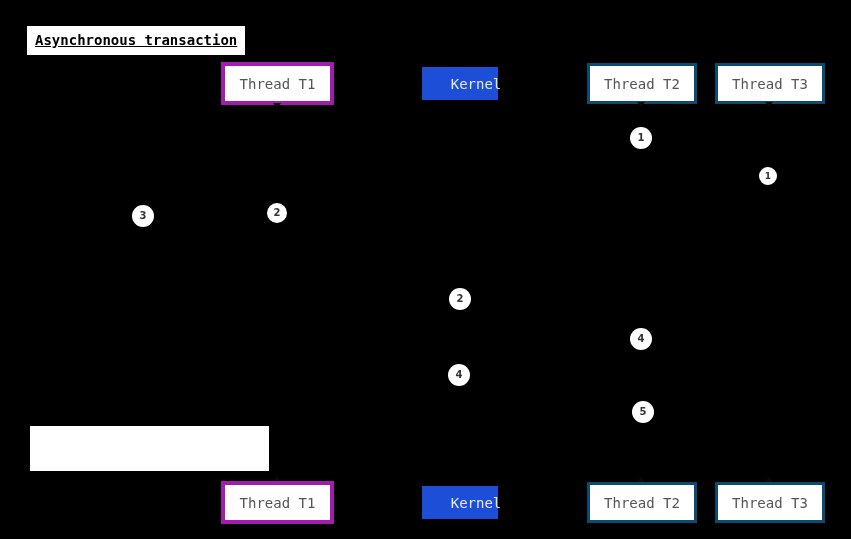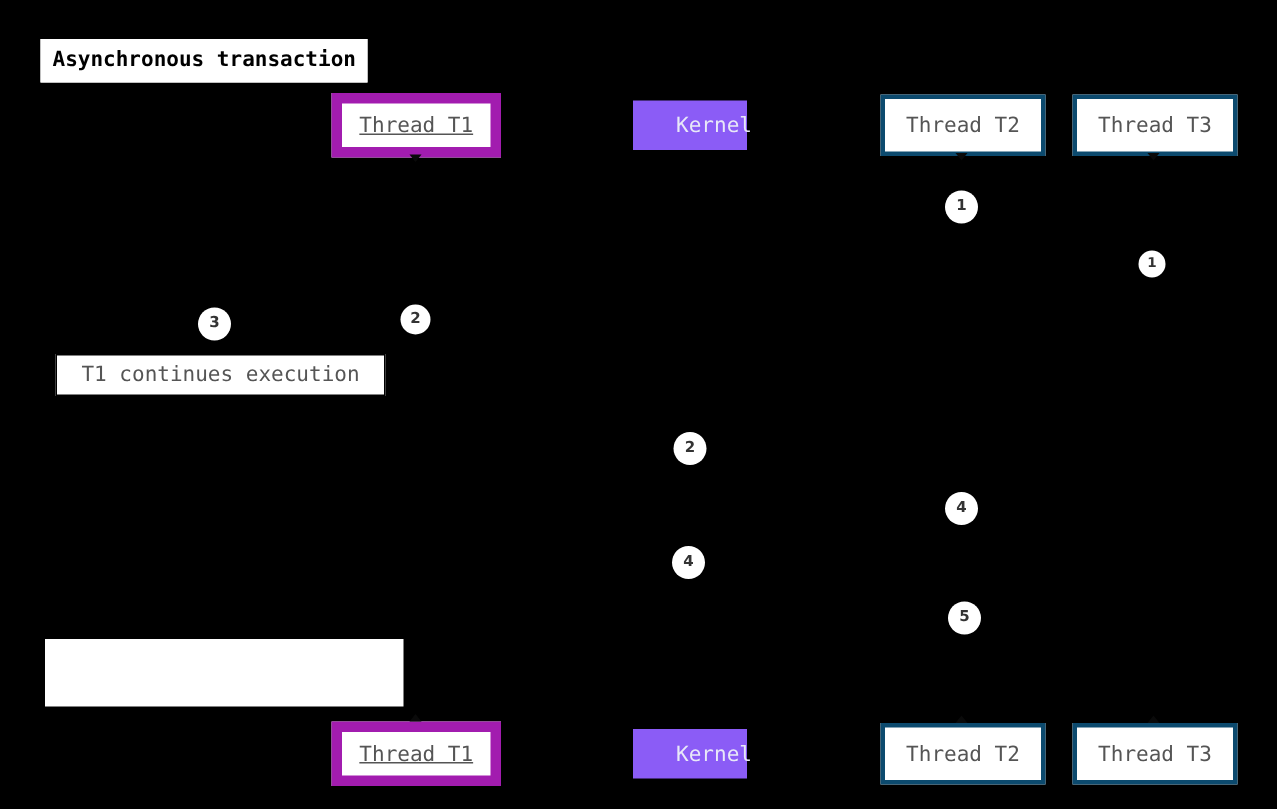--- a/index.html
+++ b/index.html
@@ -21,44 +21,44 @@
     position: absolute;
     background: #ffffff;
     color: #000000;
     font-weight: bold;
     font-size: 14px;
     line-height: 1;
     letter-spacing: 0px;
     padding: 6px 7px 7px 7px;
     white-space: nowrap;
     border: 1px solid #ffffff;
+    text-decoration: underline;
   }
 
   
   .node {
     position: absolute;
     background: #ffffff;
     color: #555555;
     font-size: 14px;
     line-height: 1;
     display: flex;
     align-items: center;
     justify-content: center;
     white-space: nowrap;
     box-sizing: border-box;
   }
   .node.red {
-    border: 7px solid #a21caf;
-    text-decoration: underline;
+    border: 4px solid #a21caf;
   }
   .node.blue {
     border: 3px solid #0c4a6e;
   }
   .node.kernel {
-    background: #8b5cf6;
+    background: #1d4ed8;
     color: #e8e8f8;
     border: none;
     padding-left: 32px;
   }
 
   
   .arrow-stub {
     position: absolute;
     width: 0;
     height: 0;
@@ -113,21 +113,20 @@
   <div class="node red" id="node-t1-head" style="left: 221px; top: 62px; width: 113px; height: 43px;">Thread T1</div>
   <div class="node kernel" id="node-kernel-head" style="left: 422px; top: 67px; width: 76px; height: 33px;">Kernel</div>
   <div class="node blue" id="node-t2-head" style="left: 587px; top: 63px; width: 110px; height: 41px;">Thread T2</div>
   <div class="node blue" id="node-t3-head" style="left: 715px; top: 63px; width: 110px; height: 41px;">Thread T3</div>
 
   <div class="node red" id="node-t1-foot" style="left: 221px; top: 481px; width: 113px; height: 43px;">Thread T1</div>
   <div class="node kernel" id="node-kernel-foot" style="left: 422px; top: 486px; width: 76px; height: 33px;">Kernel</div>
   <div class="node blue" id="node-t2-foot" style="left: 587px; top: 482px; width: 110px; height: 41px;">Thread T2</div>
   <div class="node blue" id="node-t3-foot" style="left: 715px; top: 482px; width: 110px; height: 41px;">Thread T3</div>
 
-  <div class="note" id="note-0" style="left: 37px; top: 236px; width: 220px; height: 28px;">T1 continues execution</div>
   <div class="note empty" id="note-1" style="left: 30px; top: 426px; width: 239px; height: 45px;"></div>
 
   <div id="overlay-layer">
       <div class="arrow-stub down" style="left: 273px; top: 103px;"></div>
       <div class="arrow-stub down" style="left: 637px; top: 102px;"></div>
       <div class="arrow-stub down" style="left: 765px; top: 102px;"></div>
       <div class="arrow-stub up" style="left: 273px; top: 476px;"></div>
       <div class="arrow-stub up" style="left: 637px; top: 477px;"></div>
       <div class="arrow-stub up" style="left: 765px; top: 477px;"></div>
       <div class="step" style="left: 630px; top: 127px; width: 22px; height: 22px; font-size: 10px;">1</div>

